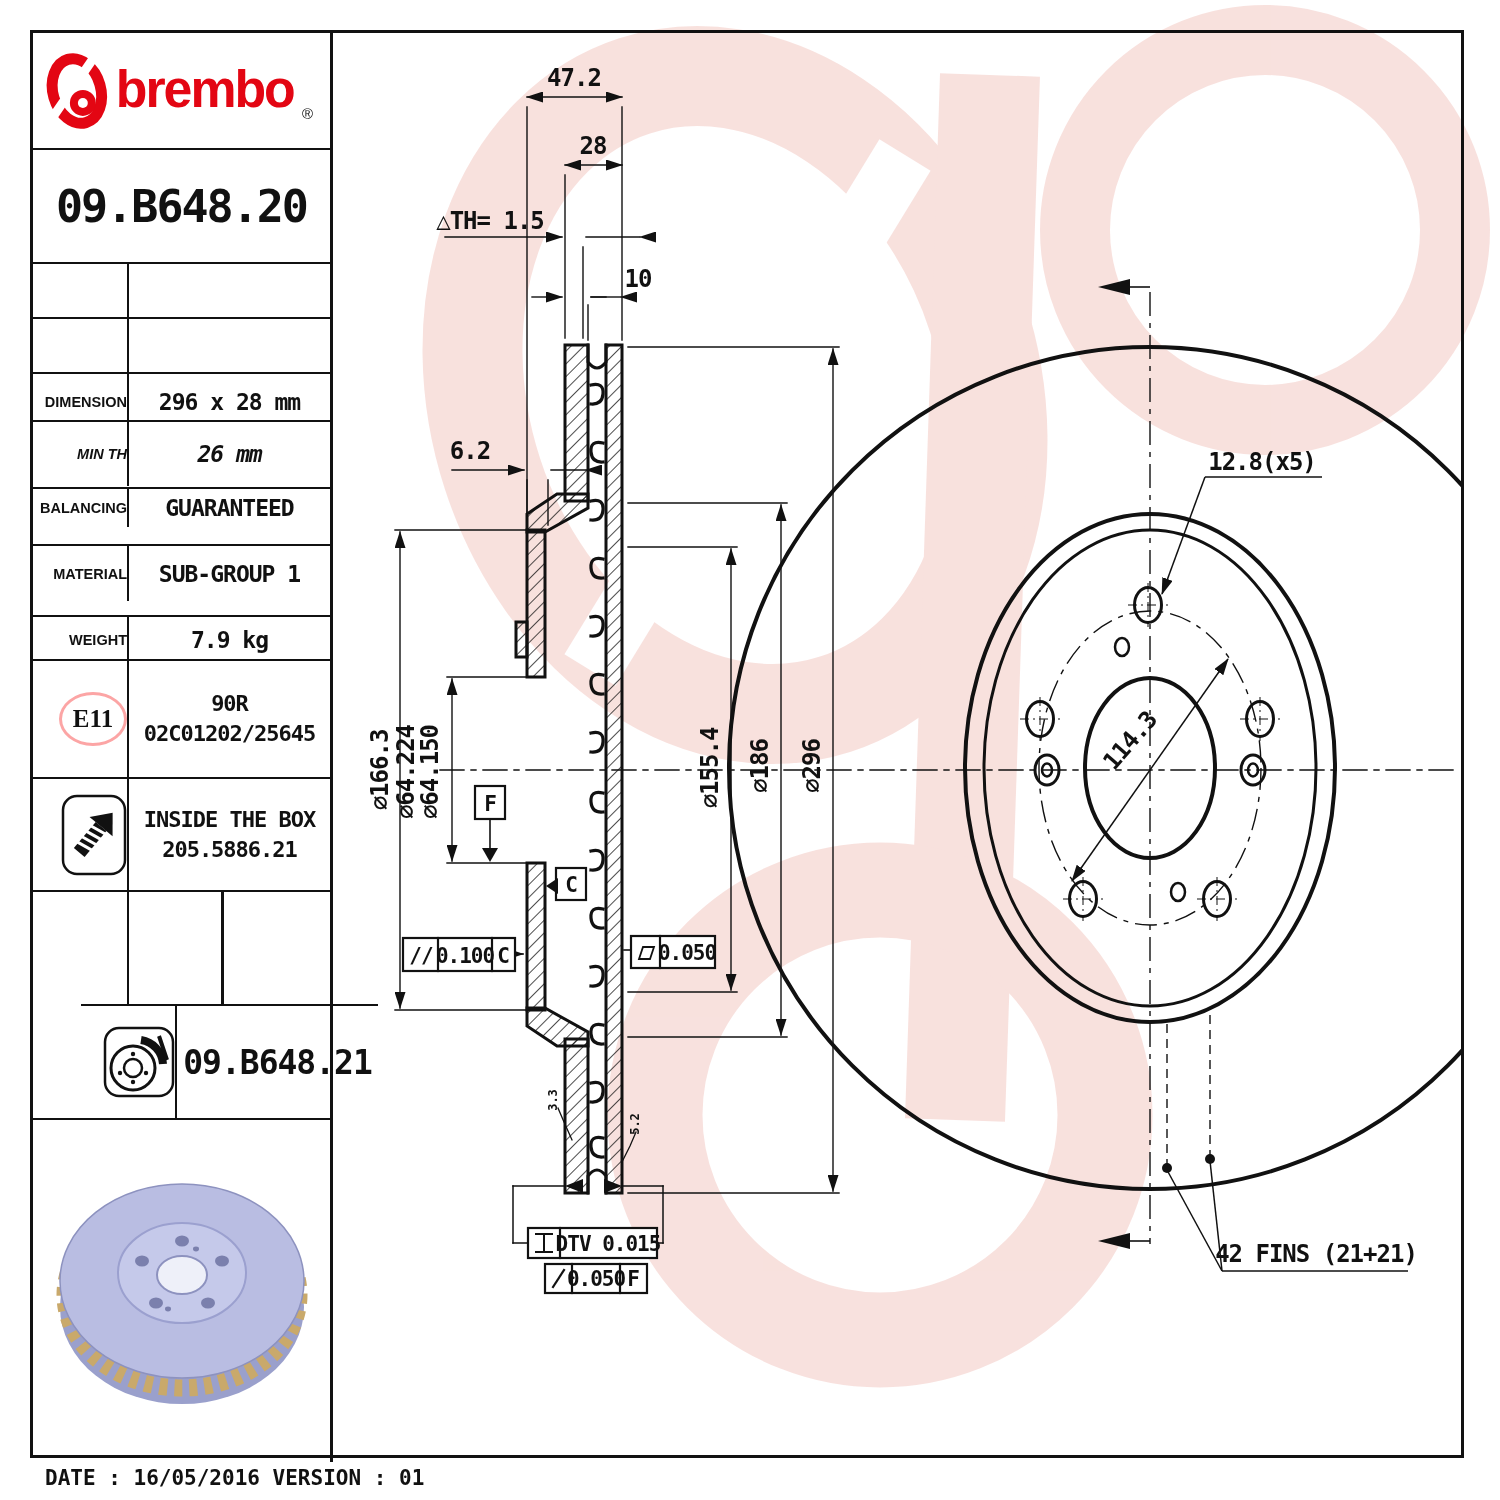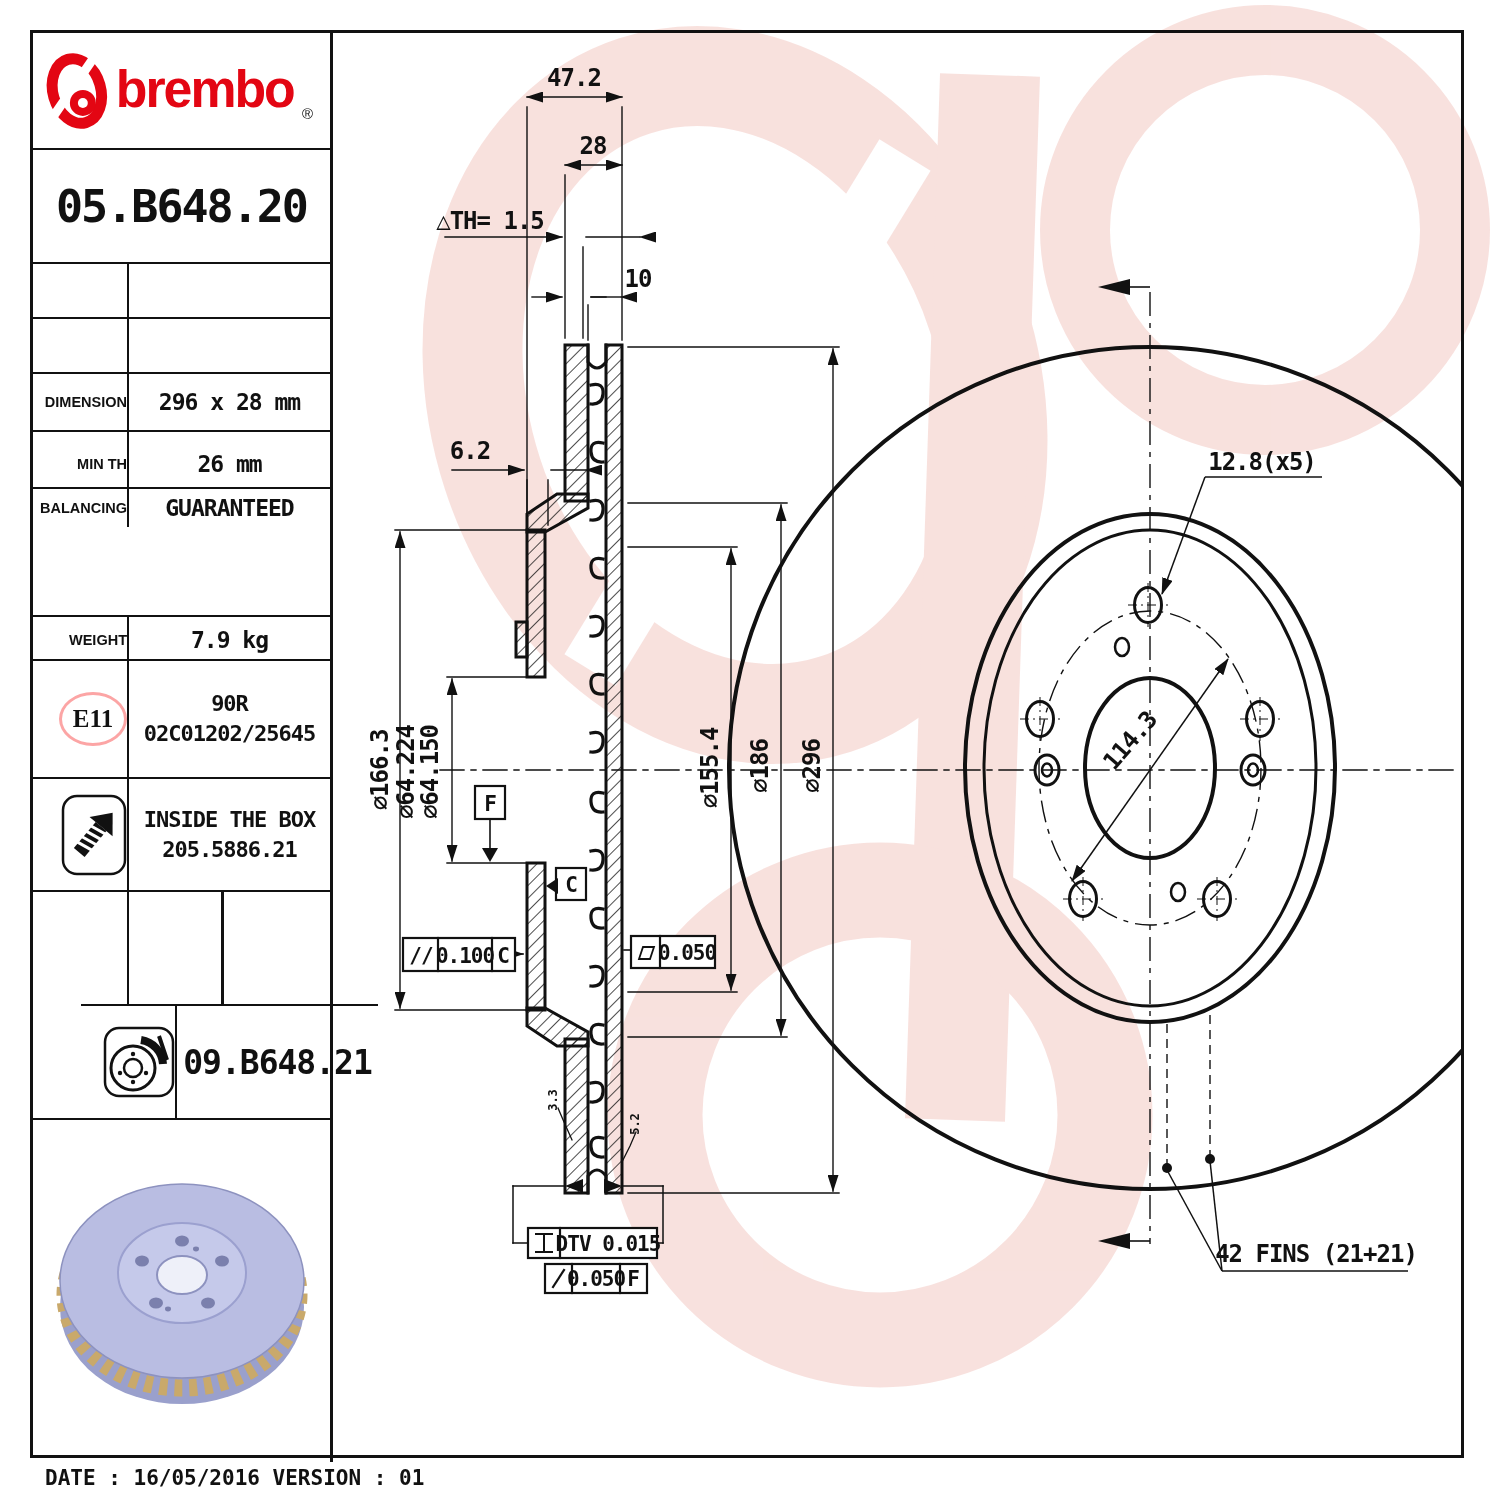--- a/index.html
+++ b/index.html
@@ -303,52 +303,60 @@
         <line x1="12" y1="76" x2="52" y2="18" stroke="#ffffff" stroke-width="9"></line>
         <circle cx="42" cy="62" r="13" fill="#e30613"></circle>
         <circle cx="42" cy="62" r="5" fill="#ffffff"></circle>
       </g>
       <text class="brandword" x="75" y="66">brembo</text>
       <text x="262" y="78" font-size="15" fill="#e30613" font-family="Liberation Sans, sans-serif">®</text>
     </svg>
   </div>
 
   <div class="row" style="top:148px;height:114px;display:flex;align-items:center;justify-content:center;">
-    <span class="partnum">05.B648.20</span>
+    <span class="partnum">09.B648.20</span>
   </div>
 
   <div class="row" style="top:262px;height:55px;">
       <div class="lblcell"></div>
     </div>
   <div class="row" style="top:317px;height:55px;">
       <div class="lblcell"></div>
     </div>
 
   <div class="row" style="top:372px;height:58px;">
     <div class="lblcell">
         <span class="speclabel">DIMENSION</span>
       </div>
     <div class="valcell">
         <span class="specvalue">296 x 28 mm</span>
       </div>
   </div>
-  <div class="row" style="top:430px;height:66px;">
+  <div class="row" style="top:420px;height:66px;font-style:italic;">
     <div class="lblcell">
         <span class="speclabel">MIN TH</span>
       </div>
     <div class="valcell">
         <span class="specvalue">26 mm</span>
       </div>
   </div>
   <div class="row" style="top:487px;height:40px;">
     <div class="lblcell">
         <span class="speclabel">BALANCING</span>
       </div>
     <div class="valcell">
         <span class="specvalue">GUARANTEED</span>
+      </div>
+  </div>
+  <div class="row" style="top:544px;height:57px;">
+    <div class="lblcell">
+        <span class="speclabel">MATERIAL</span>
+      </div>
+    <div class="valcell">
+        <span class="specvalue">SUB-GROUP 1</span>
       </div>
   </div>
   <div class="row" style="top:615px;height:48px;">
     <div class="lblcell">
         <span class="speclabel">WEIGHT</span>
       </div>
     <div class="valcell">
         <span class="specvalue">7.9 kg</span>
       </div>
   </div>

